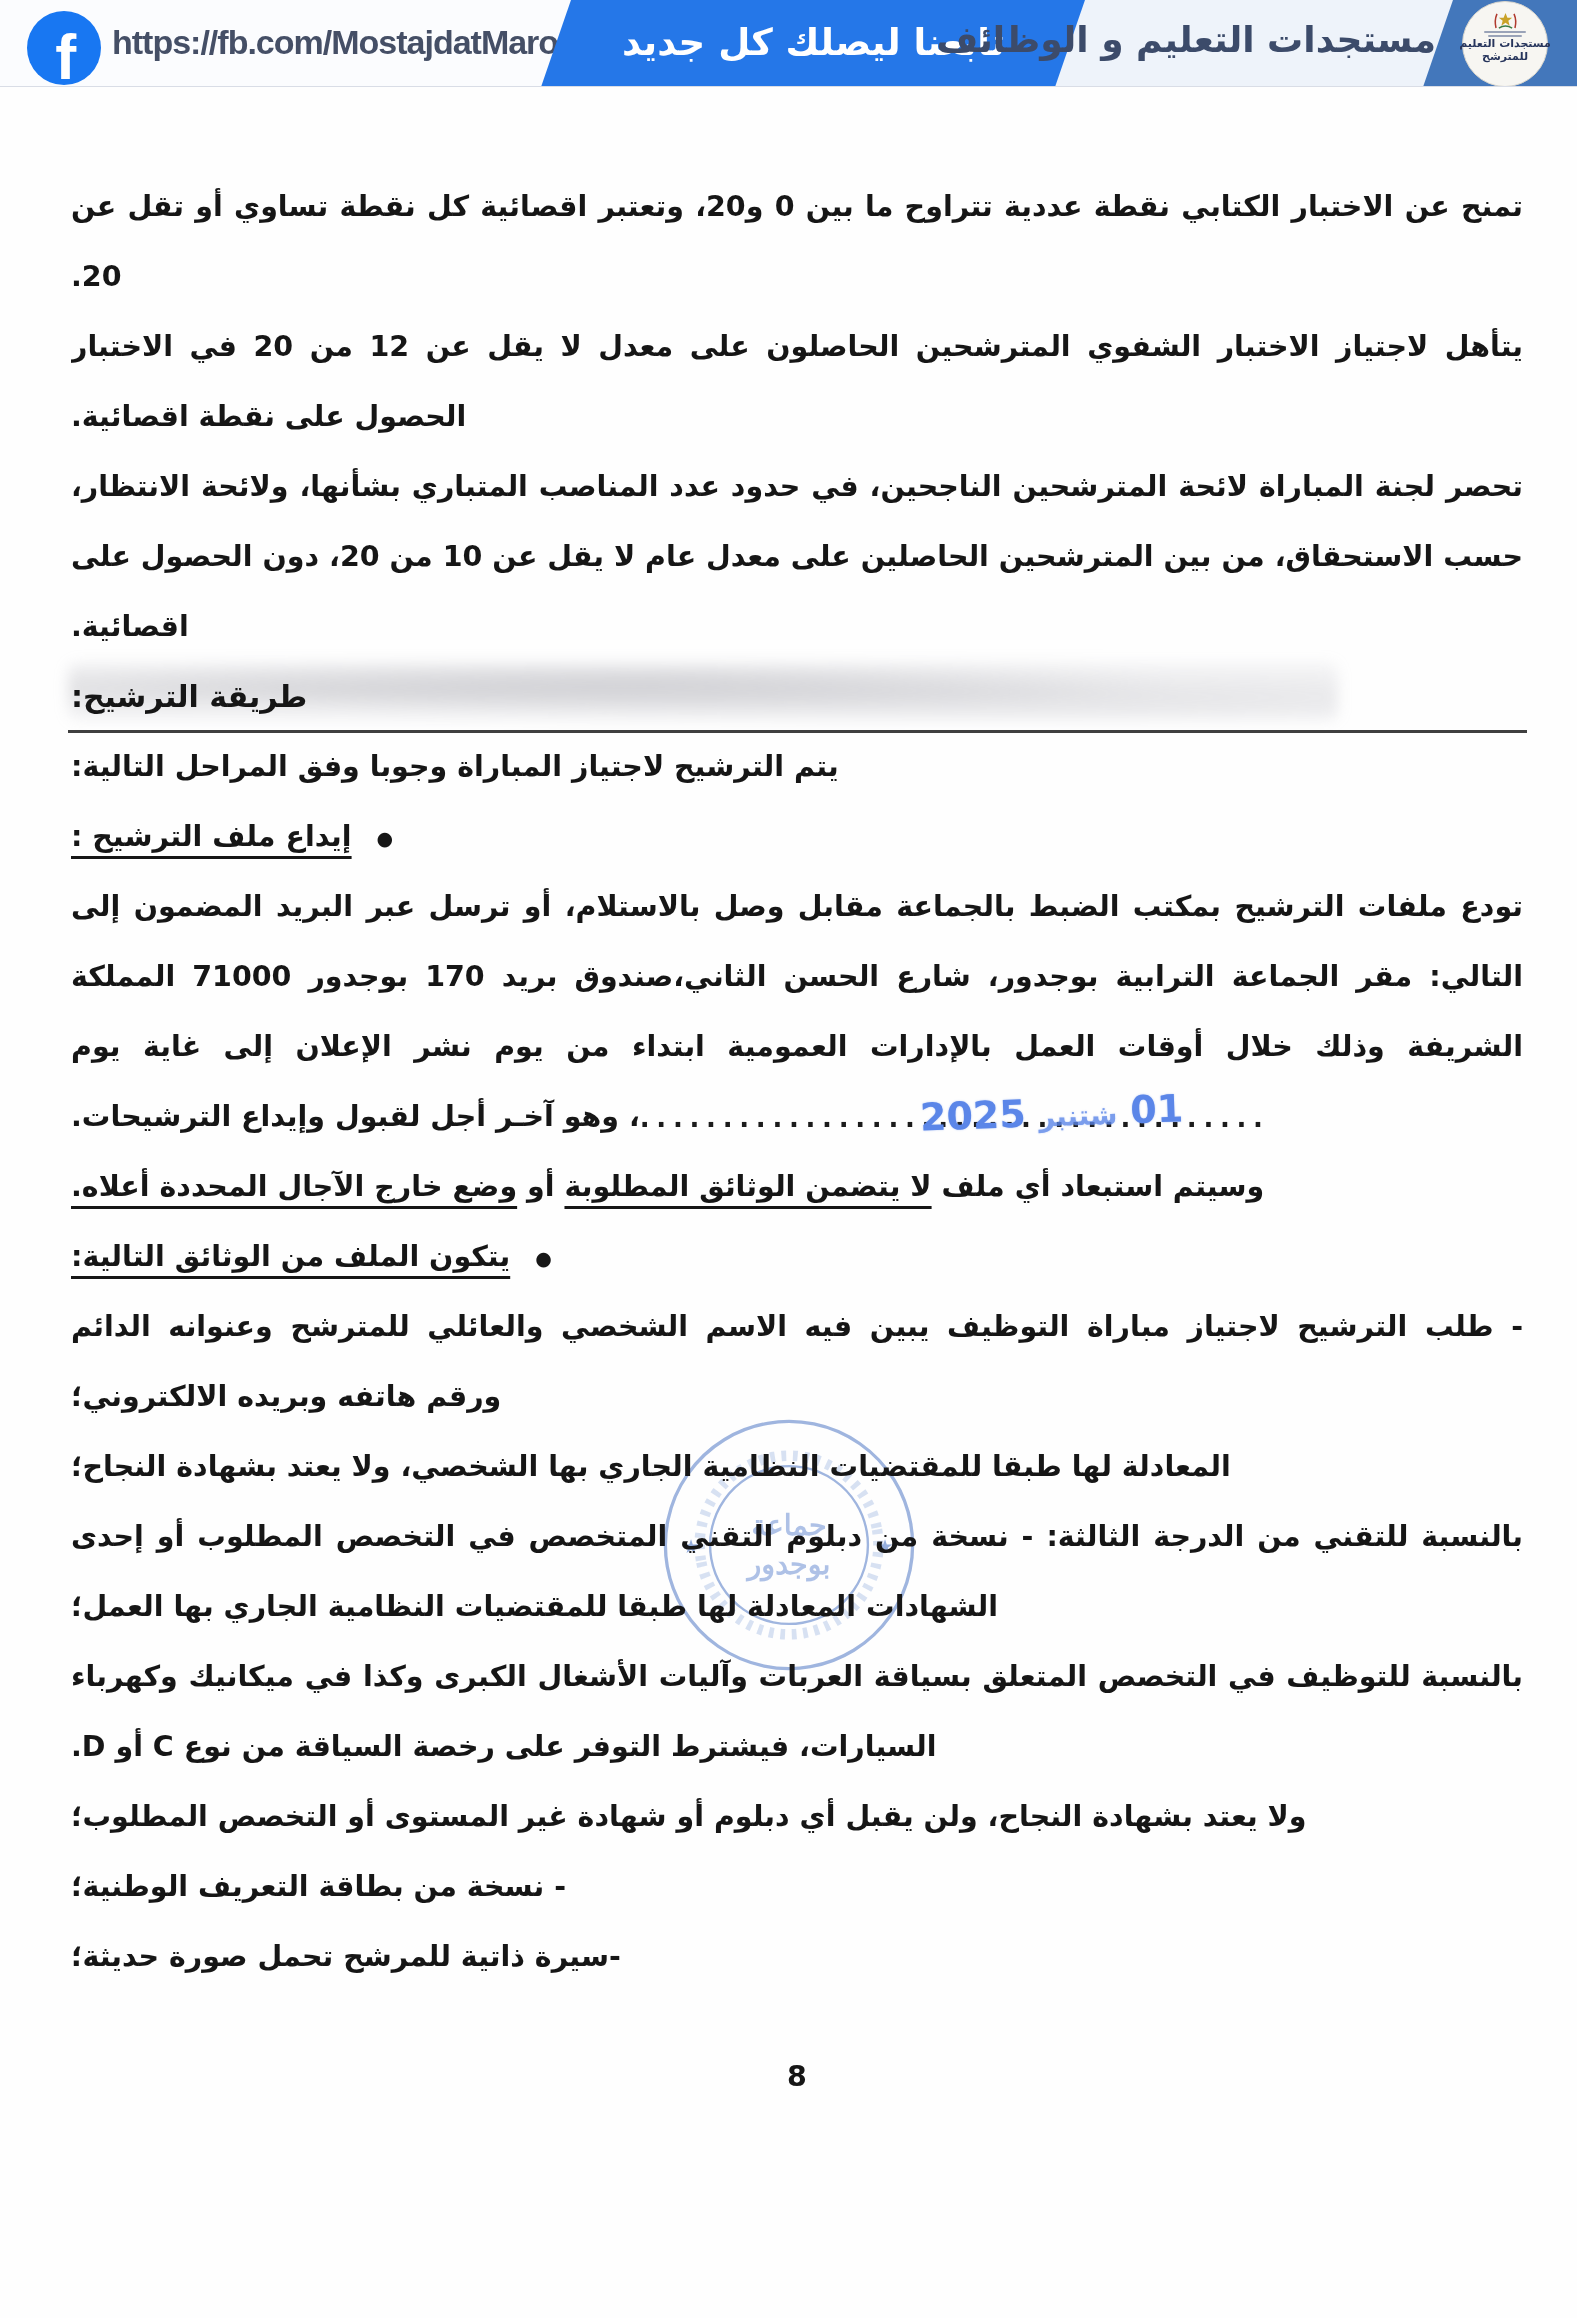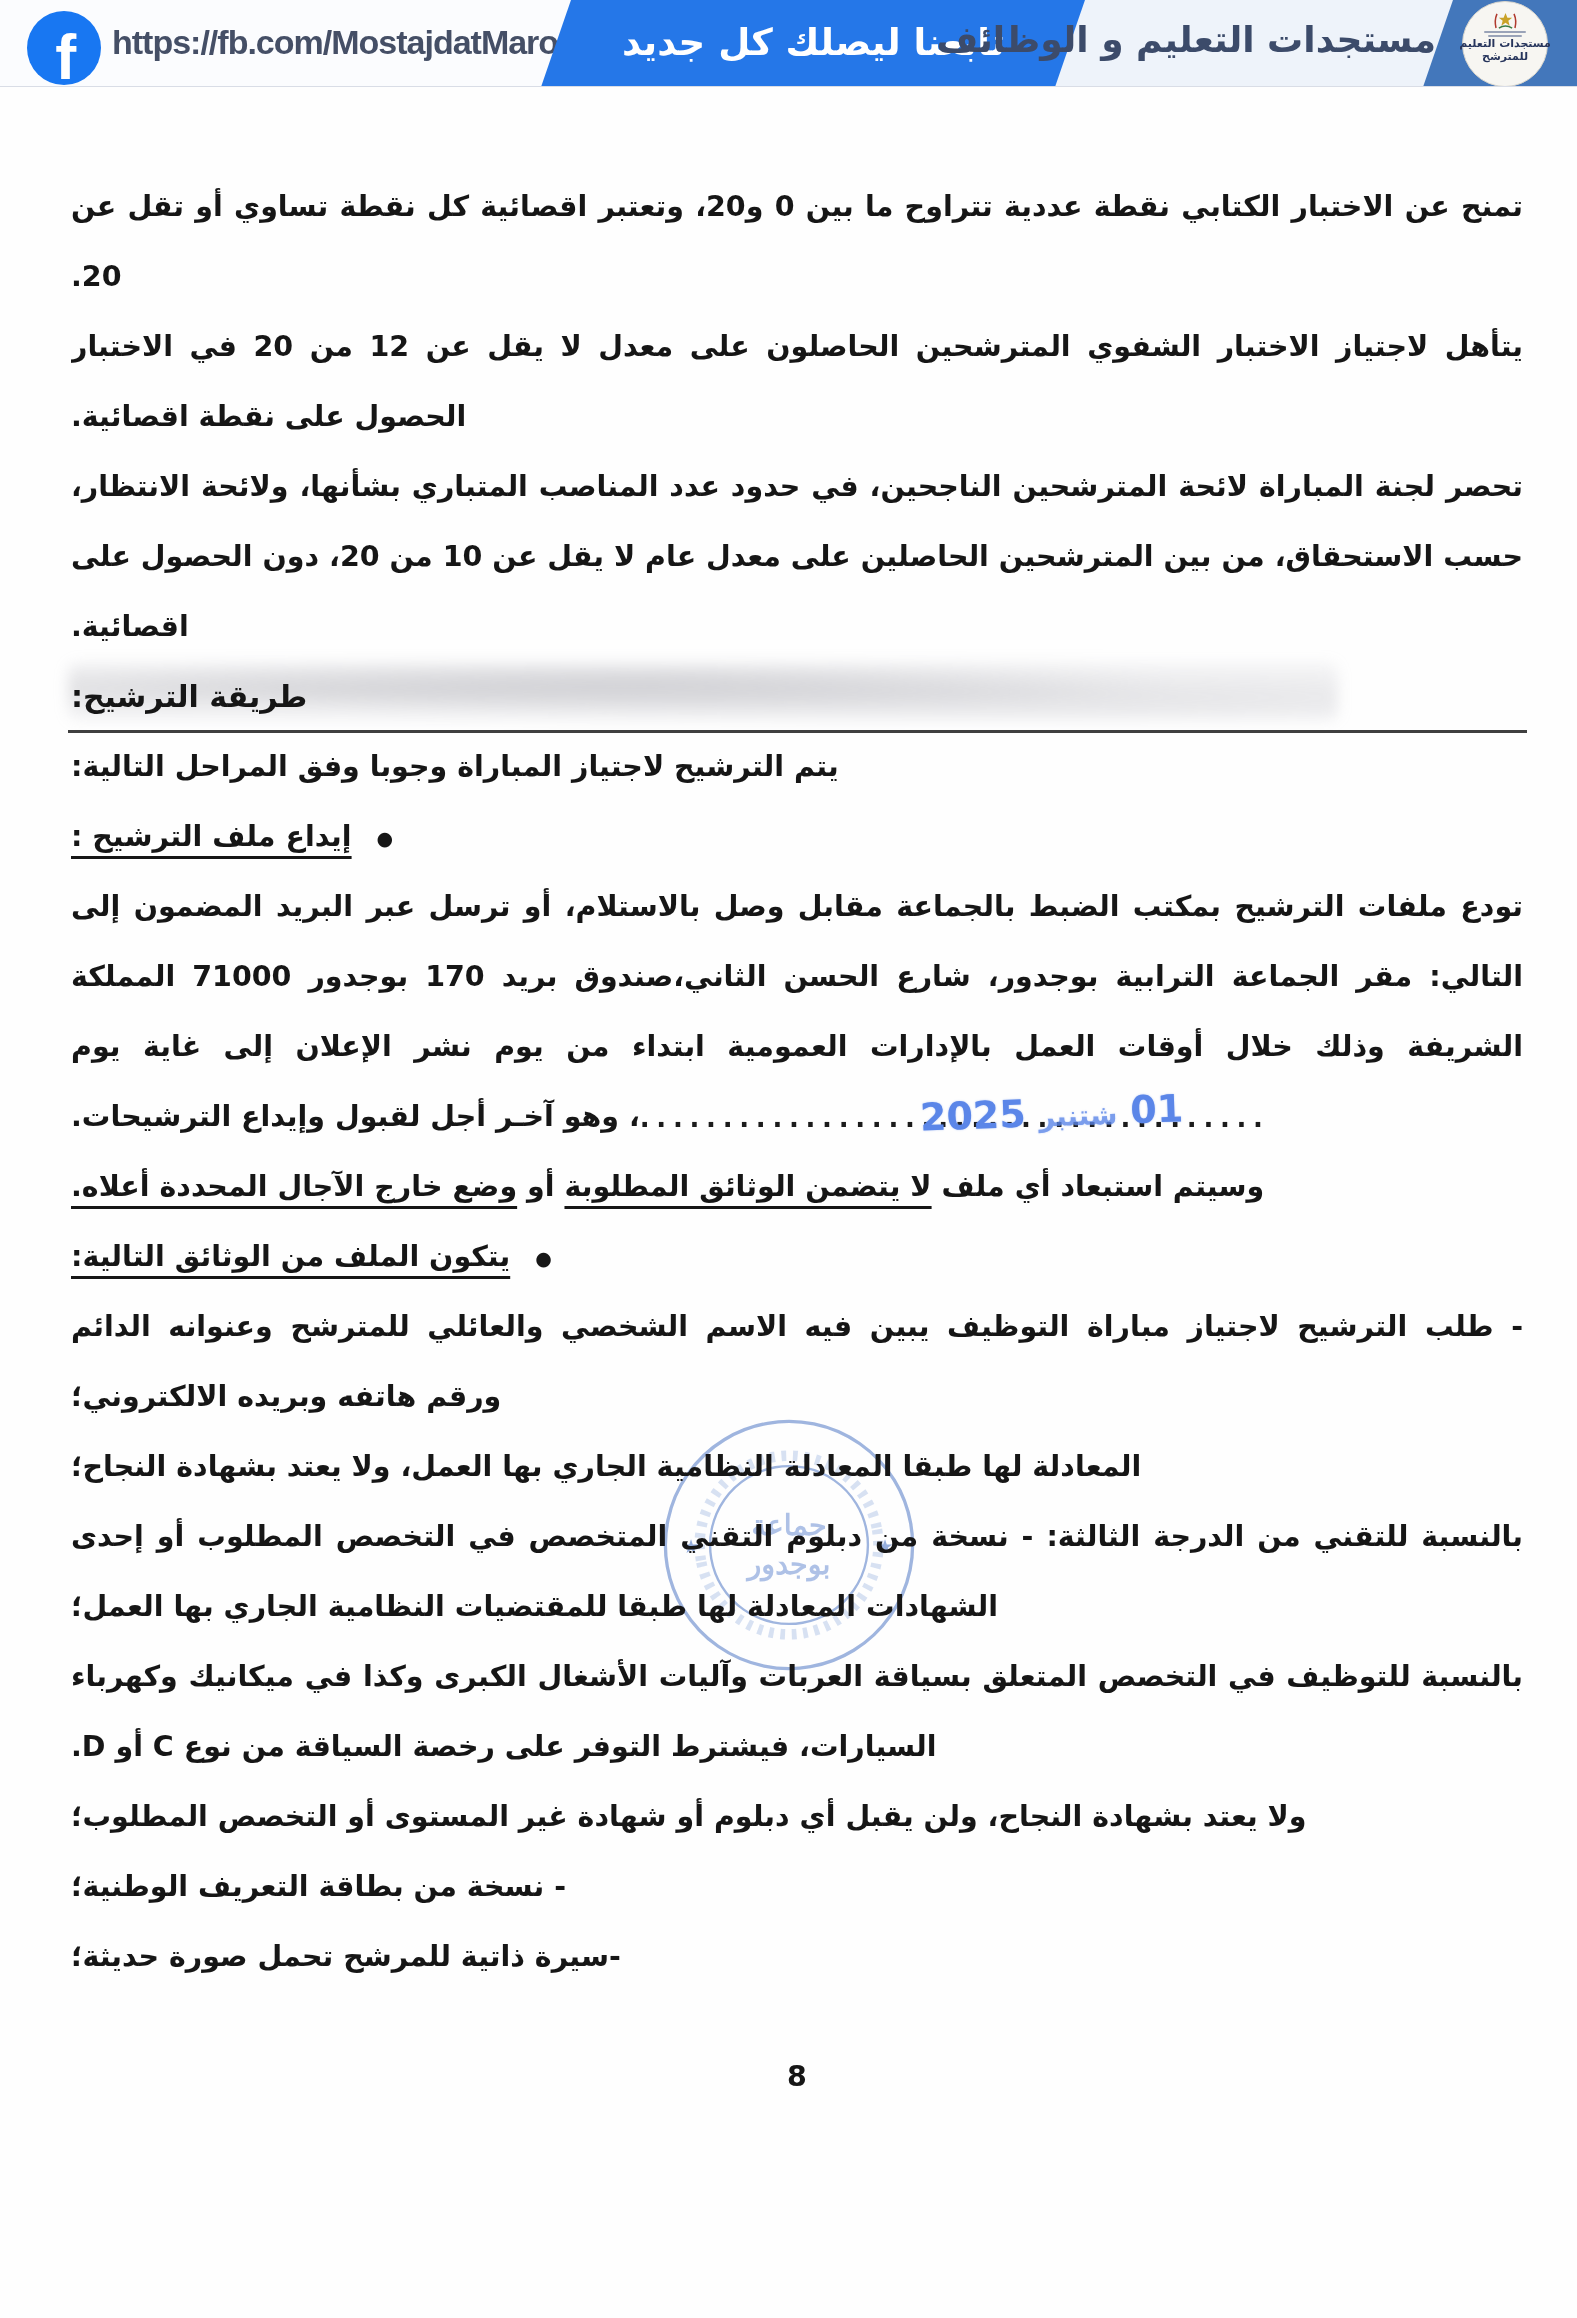--- a/index.html
+++ b/index.html
@@ -146,21 +146,21 @@
     <div class="line right">
       <span>وسيتم استبعاد أي ملف </span><span class="ul">لا يتضمن الوثائق المطلوبة</span><span> أو </span><span class="ul">وضع خارج الآجال المحددة أعلاه.</span>
     </div>
 
     <div class="line right pr308">
       <span class="bullet">●</span><span class="ul">يتكون الملف من الوثائق التالية:</span>
     </div>
 
     <div class="line just">- طلب الترشيح لاجتياز مباراة التوظيف يبين فيه الاسم الشخصي والعائلي للمترشح وعنوانه الدائم وتوقيعه</div>
     <div class="line right pr430">ورقم هاتفه وبريده الالكتروني؛</div>
-    <div class="line right">المعادلة لها طبقا المعادلة النظامية الجاري بها العمل، ولا يعتد بشهادة النجاح؛</div>
+    <div class="line right">المعادلة لها طبقا للمقتضيات النظامية الجاري بها الشخصي، ولا يعتد بشهادة النجاح؛</div>
     <div class="line just">بالنسبة للتقني من الدرجة الثالثة: - نسخة من دبلوم التقني المتخصص في التخصص المطلوب أو إحدى</div>
     <div class="line right">الشهادات المعادلة لها طبقا للمقتضيات النظامية الجاري بها العمل؛</div>
     <div class="line just">بالنسبة للتوظيف في التخصص المتعلق بسياقة العربات وآليات الأشغال الكبرى وكذا في ميكانيك وكهرباء</div>
     <div class="line right">السيارات، فيشترط التوفر على رخصة السياقة من نوع C أو D.</div>
     <div class="line right">ولا يعتد بشهادة النجاح، ولن يقبل أي دبلوم أو شهادة غير المستوى أو التخصص المطلوب؛</div>
     <div class="line right pr512">- نسخة من بطاقة التعريف الوطنية؛</div>
     <div class="line right pr494">-سيرة ذاتية للمرشح تحمل صورة حديثة؛</div>
 
     <div class="pagenum">8</div>
   </div>

